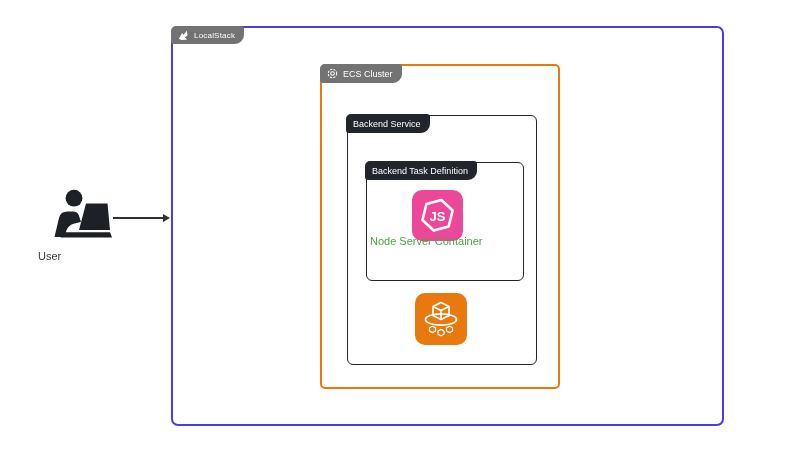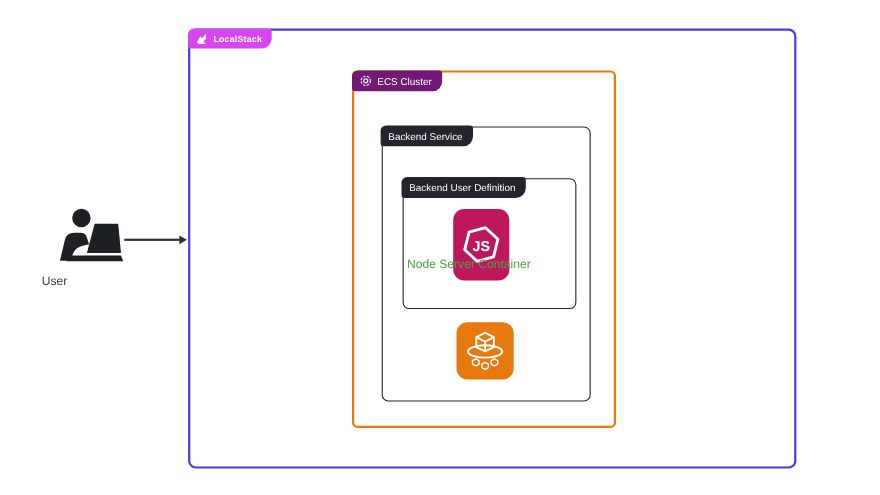--- a/index.html
+++ b/index.html
@@ -15,31 +15,31 @@
   .backend-service-box{left:25px;top:49px;width:190px;height:250px;
                        border:1.6px solid #22252B;border-radius:6px;}
   .taskdef-box{left:18px;top:46px;width:158px;height:119px;
                border:1.6px solid #22252B;border-radius:6px;}
 
   
   .badge{position:absolute;left:-2px;top:-2px;height:19px;display:flex;
          align-items:center;gap:5px;padding:0 9px 0 7px;color:#fff;
          box-sizing:border-box;white-space:nowrap;
          border-radius:5px 3px 9px 3px;}
-  .badge-localstack{background:#d946ef;font-size:8px;font-weight:700;
+  .badge-localstack{background:#737373;font-size:8px;font-weight:400;
                     letter-spacing:.2px;height:18px;}
-  .badge-orange{background:#701a75;font-size:9px;font-weight:400;}
+  .badge-orange{background:#737373;font-size:9px;font-weight:400;}
   .badge-dark{background:#22252B;font-size:9px;font-weight:400;}
 
   
   .icon-sq{position:absolute;border-radius:10px;display:flex;
            align-items:center;justify-content:center;}
   .icon-elb{left:212px;top:193px;width:51px;height:51px;
             background:linear-gradient(150deg,#9A5BF7 0%,#7A2EEE 100%);}
-  .icon-node{left:412px;top:190px;width:51px;height:65px;background:#be185d;}
+  .icon-node{left:412px;top:190px;width:51px;height:51px;background:#ec4899;}
   .icon-ecs{left:415px;top:293px;width:52px;height:52px;background:#E8790F;}
   .icon-ecr{left:627px;top:192px;width:51px;height:51px;background:#E8790F;}
   .icon-user{left:50px;top:189px;width:66px;height:53px;}
 
   
   .node-label{position:absolute;font-size:11px;}
   .label-user{left:38px;top:250px;width:90px;color:#3A3E45;}
   .label-elb{left:197px;top:252px;width:80px;color:#7B3BF2;}
   .label-node{left:370px;top:235px;width:140px;color:#4CA343;}
   .label-ecr{left:592px;top:250px;width:120px;color:#E8790F;}
@@ -129,21 +129,21 @@
         <span>ECS Cluster</span>
       </div>
 
       <div class="box backend-service-box">
         <div class="badge badge-dark">
           <span>Backend Service</span>
         </div>
 
         <div class="box taskdef-box">
           <div class="badge badge-dark">
-            <span>Backend User Definition</span>
+            <span>Backend Task Definition</span>
           </div>
         </div>
       </div>
     </div>
   </div>
 
   <div class="icon-sq icon-node">
     <svg width="51" height="51" viewBox="0 0 51 51">
       <g transform="rotate(14 25.5 25.5)">
         <path d="M25.5,9.5 L39,17 L39,33.5 L25.5,41 L12,33.5 L12,17 Z" fill="none" stroke="#ffffff" stroke-width="2.6" stroke-linejoin="round"></path>

